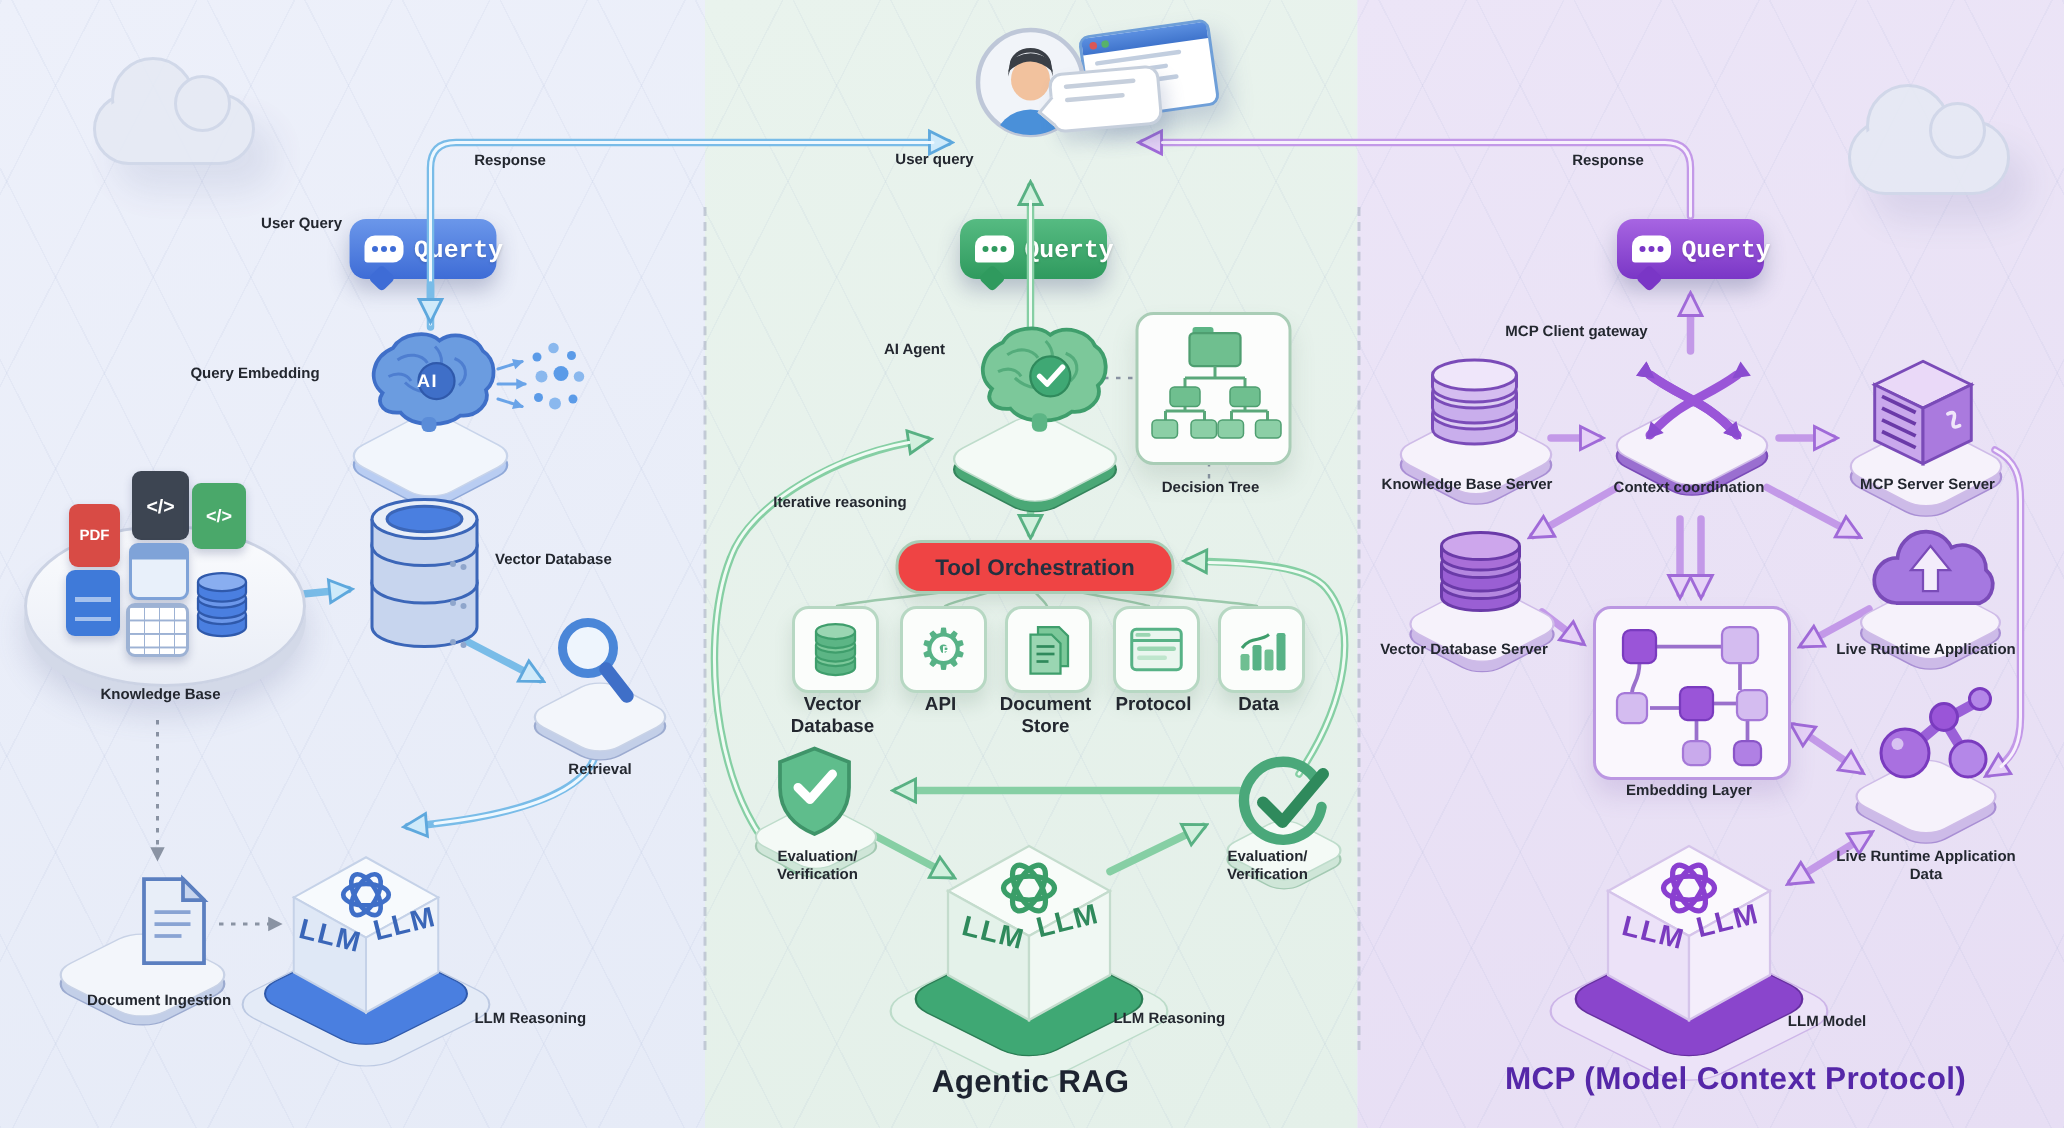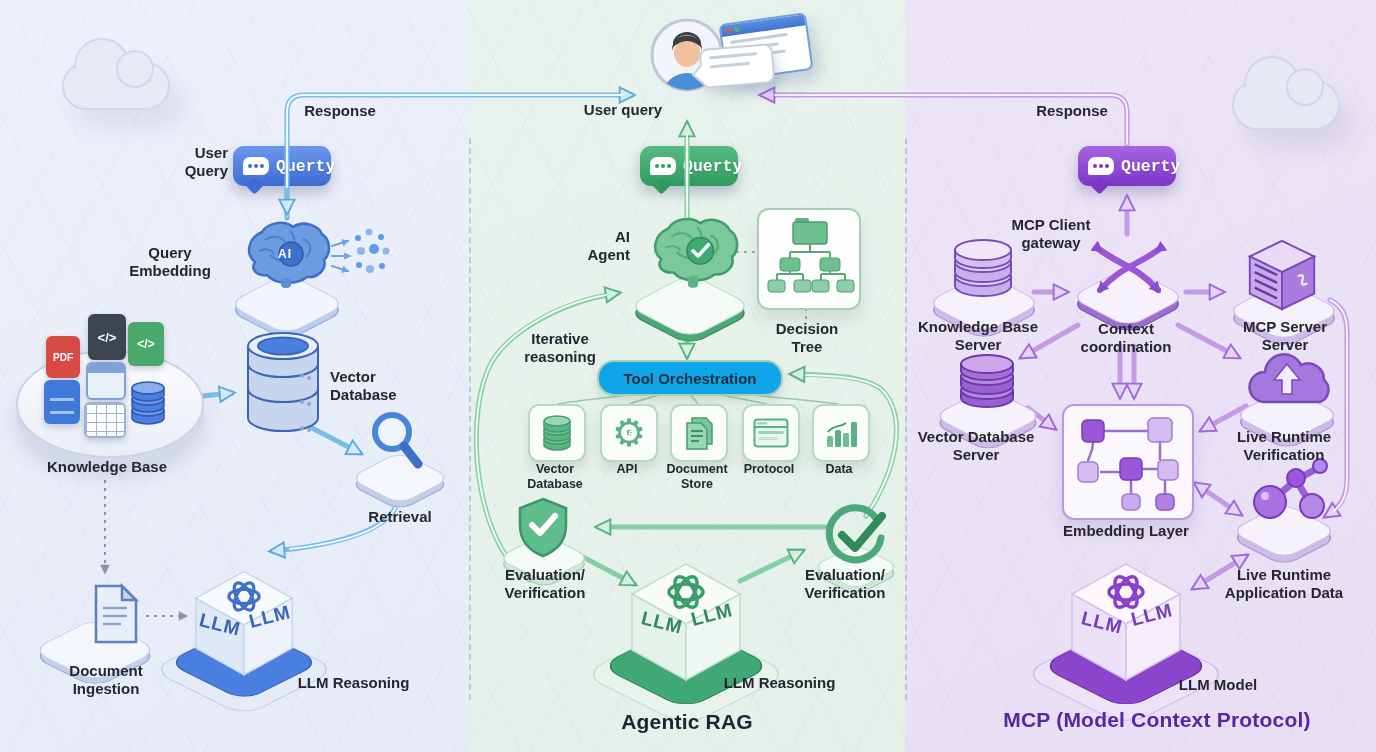--- a/index.html
+++ b/index.html
@@ -10,21 +10,21 @@
   .col.trad{left:0;width:470px;background:linear-gradient(160deg,#edf0fa 0%,#e6ebf7 100%);}
   .col.agen{left:470px;width:435px;background:linear-gradient(160deg,#e9f3ed 0%,#e4f0e9 100%);}
   .col.mcp{left:905px;width:471px;background:linear-gradient(160deg,#ece5f7 0%,#e7def4 100%);}
   
   #grid{position:absolute;inset:0;z-index:0;pointer-events:none;opacity:.8;
     background:
       repeating-linear-gradient(63deg, rgba(130,150,195,.09) 0 1px, transparent 1px 58px),
       repeating-linear-gradient(-63deg, rgba(130,150,195,.09) 0 1px, transparent 1px 58px);}
   .divider{position:absolute;top:138px;height:562px;width:0;border-left:2px dashed #afb7c7;opacity:.65;z-index:1;}
   
-  .lbl{position:absolute;z-index:6;font-weight:700;font-size:15px;line-height:1.22;color:#23272f;text-align:center;}
+  .lbl{position:absolute;z-index:6;font-weight:700;font-size:10px;line-height:1.22;color:#23272f;text-align:center;}
   .lbl.sm{font-size:12.5px;}
   .lbl.xs{font-size:11.5px;font-weight:600;color:#3a3f49;text-align:left;}
   .lbl.right{text-align:right;}
   .lbl.left{text-align:left;}
   .title{position:absolute;z-index:6;font-weight:800;font-size:21px;color:#1d2330;text-align:center;letter-spacing:.2px;}
   .title.purple{color:#5527a8;}
   
   .cloud{position:absolute;z-index:1;background:#e6eaf4;border:2px solid #cdd5e7;border-radius:40px;opacity:.85;
     box-shadow:14px 18px 22px rgba(120,130,170,.18);}
   .cloud::before,.cloud::after{content:"";position:absolute;background:inherit;border:inherit;border-radius:50%;}
@@ -45,21 +45,21 @@
   .bubble.blue .bub-tail{background:#3e6cd6;} .bubble.green .bub-tail{background:#2f9a5e;} .bubble.purple .bub-tail{background:#7a36c6;}
   
   .abs{position:absolute;z-index:4;}
   svg{display:block;overflow:visible;}
   
   .toolbox{position:absolute;z-index:4;width:54px;height:54px;background:#fbfdfb;border:2px solid #b7d8c3;border-radius:11px;
     box-shadow:0 8px 12px rgba(90,130,105,.18);display:flex;align-items:center;justify-content:center;}
   
   .panel{position:absolute;z-index:4;background:#fcfdfc;border:2px solid #a9cdb6;border-radius:12px;box-shadow:0 10px 16px rgba(90,120,100,.16);}
   .panel.purple{border-color:#bb97e2;background:#faf7fd;box-shadow:0 10px 16px rgba(120,90,170,.18);}
-  .pill{position:absolute;z-index:4;background:#0ea5e9;border:2px solid #a9cdb6;border-radius:17px;
+  .pill{position:absolute;z-index:4;background:#ef4444;border:2px solid #a9cdb6;border-radius:17px;
     box-shadow:0 6px 10px rgba(90,120,100,.16);display:flex;align-items:center;justify-content:center;
     font-weight:700;font-size:15px;color:#24303f;}
   
   .cubetxt{position:absolute;z-index:5;font-weight:800;font-size:19px;width:44px;text-align:center;letter-spacing:1px;}
   
   .chip{position:absolute;z-index:5;border-radius:6px;box-shadow:0 3px 6px rgba(60,70,120,.25);
     display:flex;align-items:center;justify-content:center;color:#fff;font-weight:700;}
   
   #avatar{position:absolute;z-index:4;}
   
@@ -684,21 +684,21 @@
           <rect x="-38" y="-38" width="76" height="76" rx="18" transform="rotate(45)" fill="#f6f2fb" stroke="#cfbce8" stroke-width="1.5"></rect>
         </g>
     </svg>
   </div>
   <div class="abs" style="left:1242px;top:346px">
     <svg width="90" height="66" viewBox="0 0 90 66">
       <path d="M 22,56 a 15,15 0 0 1 1,-30 a 19,19 0 0 1 36,-7 a 16,16 0 0 1 23,15 a 13,13 0 0 1 -4,22 z" fill="#a578e0" stroke="#7a4bb8" stroke-width="2.5"></path>
       <polygon points="45,18 58,34 50,34 50,48 40,48 40,34 32,34" fill="#f3ecfb" stroke="#7a4bb8" stroke-width="1.5"></polygon>
     </svg>
   </div>
-  <div class="lbl" style="left:1218px;top:428px;width:132px">Live Runtime Verification</div>
+  <div class="lbl" style="left:1218px;top:428px;width:132px">Live Runtime Application</div>
 
   <div class="panel purple" style="left:1062px;top:404px;width:128px;height:112px">
     <svg width="128" height="112" viewBox="0 0 128 112">
       <g fill="none" stroke="#9a70cc" stroke-width="2.5">
         <path d="M 40,25 H 84"></path>
           <path d="M 29,36 C 29,48 24,50 24,56"></path>
           <path d="M 96,36 V 54"></path>
         <path d="M 36,66 H 56"></path>
           <path d="M 78,63 H 94"></path>
           <path d="M 67,74 V 88"></path>

